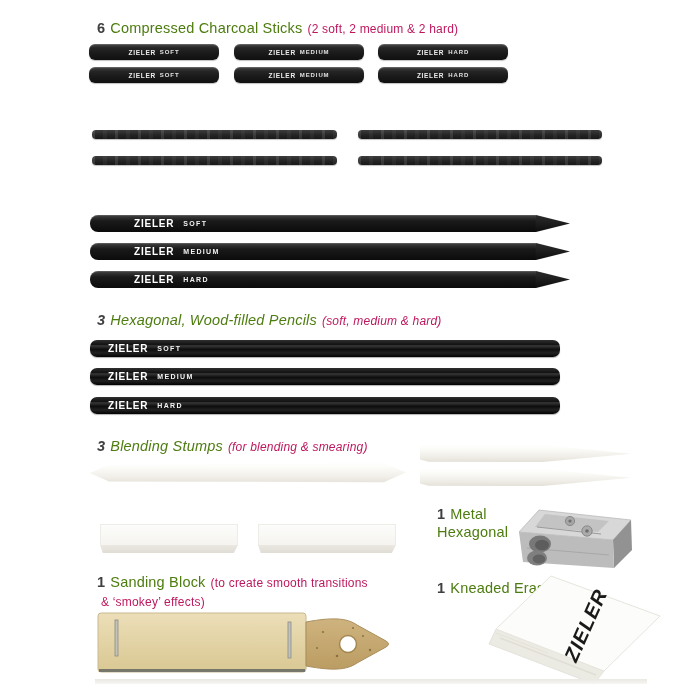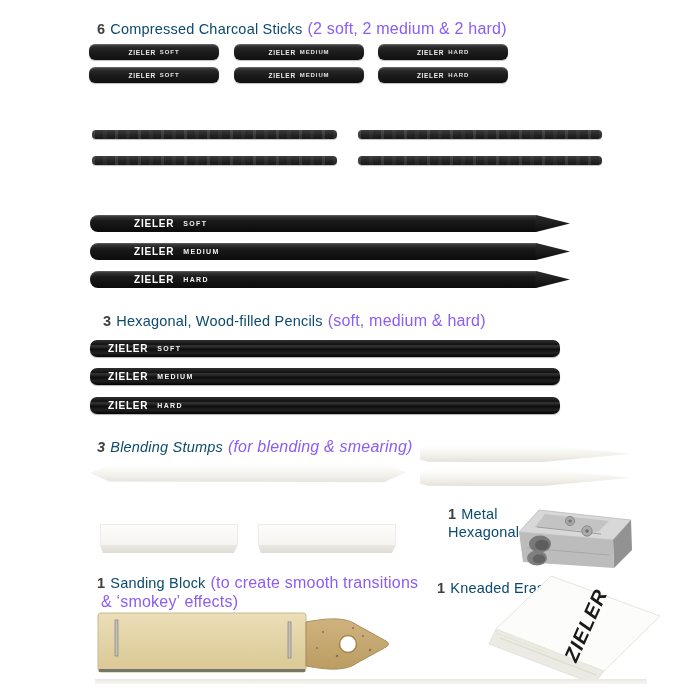--- a/index.html
+++ b/index.html
@@ -5,22 +5,22 @@
   * { margin:0; padding:0; box-sizing:border-box; }
   html,body { background:#ffffff; }
   .canvas {
     position:relative; width:700px; height:700px; margin:0 auto;
     background:#ffffff; overflow:hidden;
     font-family:"Liberation Sans", sans-serif;
   }
   
   .head { position:absolute; white-space:nowrap; color:#4c4c4c; font-size:14.5px; letter-spacing:.2px; }
   .head .q { font-weight:700; color:#3f3f3f; margin-right:5px; }
-  .head .t { font-weight:400; color:#0c4a6e; }
-  .head .n { font-size:16px; color:#8b5cf6; margin-left:5px; }
+  .head .t { font-weight:400; color:#4d7c0f; }
+  .head .n { font-size:12px; color:#be185d; margin-left:5px; }
   
   .cstick {
     position:absolute; width:130px; height:16px; border-radius:6px;
     background:linear-gradient(180deg,#474747 0%,#262626 25%,#1b1b1b 55%,#101010 100%);
     box-shadow:inset 0 1px 1px rgba(255,255,255,.18), 0 1px 1px rgba(0,0,0,.25);
     display:flex; align-items:center; justify-content:center;
   }
   .slbl { color:#ececec; font-weight:800; font-size:6.5px; letter-spacing:.7px; }
   .slbl-g { color:#e2e2e2; font-weight:700; font-size:6px; letter-spacing:.9px; margin-left:4px; }
   
@@ -141,21 +141,21 @@
     <div class="pencil-tip"></div>
   </div>
   <div class="pencil" style="top:271px;">
     <div class="pencil-body">
       <span class="plbl">ZIELER</span>
         <span class="plbl-g">HARD</span>
     </div>
     <div class="pencil-tip"></div>
   </div>
 
-  <div class="head" style="left:103px; top:312px;">
+  <div class="head" style="left:97px; top:312px;font-style:italic;">
     <span class="q">3</span><span class="t">Hexagonal, Wood-filled Pencils</span><span class="n">(soft, medium &amp; hard)</span>
   </div>
   <div class="hexpencil" style="top:340px;">
     <span class="hlbl">ZIELER</span>
       <span class="hlbl-g">SOFT</span>
   </div>
   <div class="hexpencil" style="top:368px;">
     <span class="hlbl">ZIELER</span>
       <span class="hlbl-g">MEDIUM</span>
   </div>
@@ -173,21 +173,21 @@
 
   <div class="wstick" style="left:100px;">
     <div class="wstick-top"></div>
     <div class="wstick-edge"></div>
   </div>
   <div class="wstick" style="left:258px;">
     <div class="wstick-top"></div>
     <div class="wstick-edge"></div>
   </div>
 
-  <div class="head" style="left:437px; top:506px; line-height:17.5px;margin-left:11px;">
+  <div class="head" style="left:437px; top:506px; line-height:17.5px;">
     <span class="q">1</span><span class="t">Metal</span><br>
     <span class="t">Hexagonal</span>
   </div>
   <div class="svgwrap" style="left:513px; top:500px;">
     <svg width="130" height="80" viewBox="0 0 130 80">
       <polygon points="26,10 118,20 100,40 6,32" fill="#d8d8d8" stroke="#b5b5b5" stroke-width="0.7"></polygon>
       <polygon points="32,14 96,21 85,32 22,27" fill="#c3c3c3"></polygon>
       <line x1="24" y1="27" x2="88" y2="34" stroke="#9c9c9c" stroke-width="1.2"></line>
       <polygon points="118,20 119,50 101,68 100,40" fill="#929292"></polygon>
       <polygon points="6,32 100,40 101,68 10,62" fill="#bcbcbc"></polygon>

